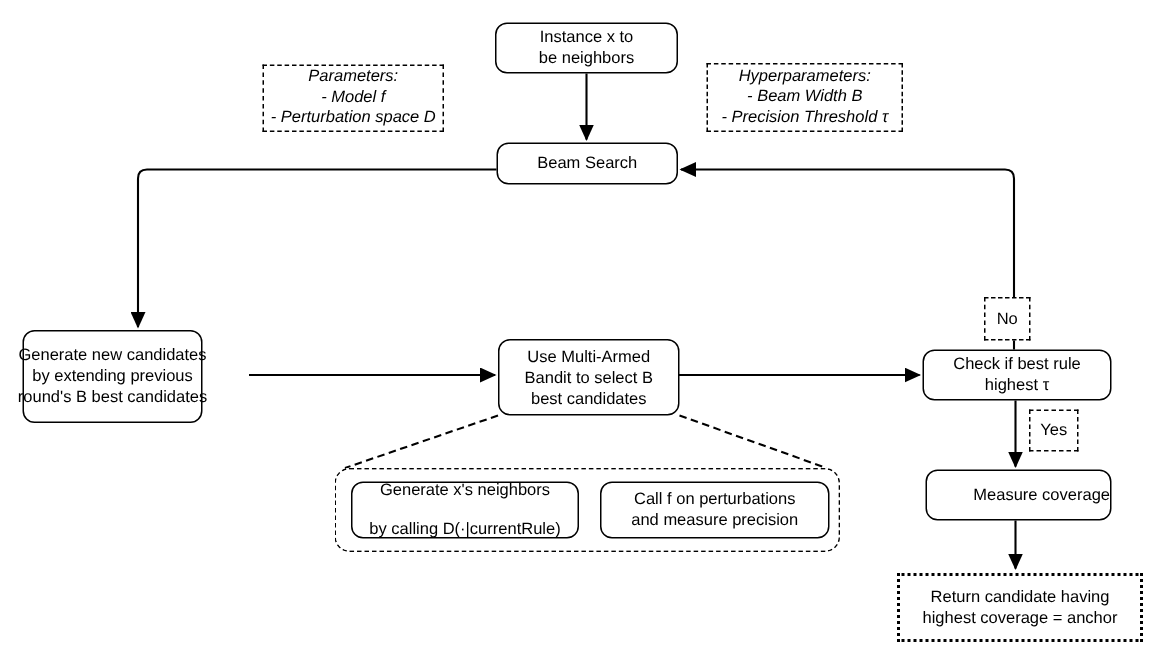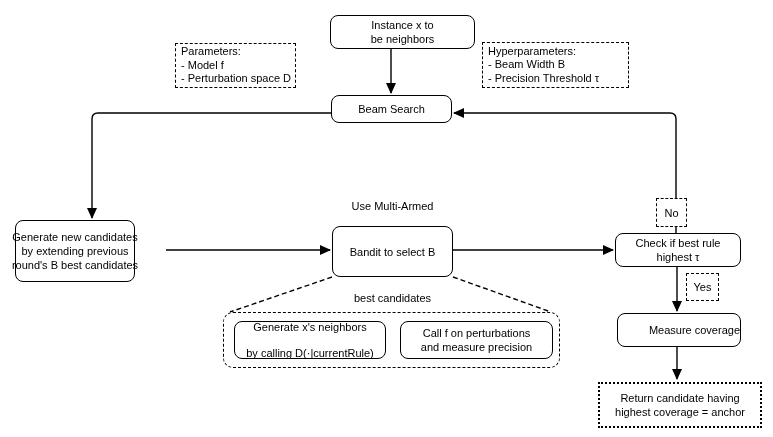--- a/index.html
+++ b/index.html
@@ -22,24 +22,25 @@
     flex-direction:column;
     align-items:center;
     justify-content:center;
     text-align:center;
     font-size:11px;
     line-height:14px;
   }
   .note{
     border:1px dashed #000;
     border-radius:0;
-    align-items:flex-start;
+    align-items:center;
     text-align:left;
     padding:18px 5px;
     line-height:13.5px;
+    font-style:italic;
   }
   .edge-label{
     border:1px dashed #000;
     border-radius:0;
   }
   .dotted{
     border:2px dotted #000;
     border-radius:0;
   }
   .detail-group{
@@ -68,48 +69,48 @@
       <path d="M677 267 L677 311" marker-end="url(#ah)"></path>
       <path d="M677 347 L677 379" marker-end="url(#ah)"></path>
       <path d="M386 340 L397 340" marker-end="url(#ah)"></path>
       <path d="M332 277 L230 312" stroke-dasharray="5 3"></path>
       <path d="M453 277 L551 312" stroke-dasharray="5 3"></path>
     </g>
   </svg>
 
   <div class="node detail-group" style="left:223px;top:312px;width:337px;height:56px;"></div>
 
-  <div class="node" style="left:330px;top:15px;width:145px;height:34px;">
+  <div class="node" style="left:330px;top:15px;width:122px;height:34px;">
     <div class="ln">Instance x to</div>
     <div class="ln">be neighbors</div>
   </div>
 
   <div class="node note" style="left:175px;top:43px;width:121px;height:45px;">
     <div class="ln">Parameters:</div>
     <div class="ln">- Model f</div>
     <div class="ln">- Perturbation space D</div>
   </div>
 
-  <div class="node note" style="left:482px;top:42px;width:147px;height:46px;">
+  <div class="node note" style="left:471px;top:42px;width:131px;height:46px;">
     <div class="ln">Hyperparameters:</div>
     <div class="ln">- Beam Width B</div>
     <div class="ln">- Precision Threshold τ</div>
   </div>
 
   <div class="node" style="left:331px;top:95px;width:121px;height:28px;">
     <div class="ln">Beam Search</div>
   </div>
 
   <div class="node" style="left:15px;top:220px;width:120px;height:62px;">
     <div class="ln">Generate new candidates</div>
     <div class="ln">by extending previous</div>
     <div class="ln">round's B best candidates</div>
   </div>
 
-  <div class="node" style="left:332px;top:226px;width:121px;height:51px;gap:32px;">
+  <div class="node" style="left:332px;top:226px;width:121px;height:51px;">
     <div class="ln">Use Multi-Armed</div>
     <div class="ln">Bandit to select B</div>
     <div class="ln">best candidates</div>
   </div>
 
   <div class="node" style="left:615px;top:233px;width:126px;height:34px;">
     <div class="ln">Check if best rule</div>
     <div class="ln">highest τ</div>
   </div>
 

